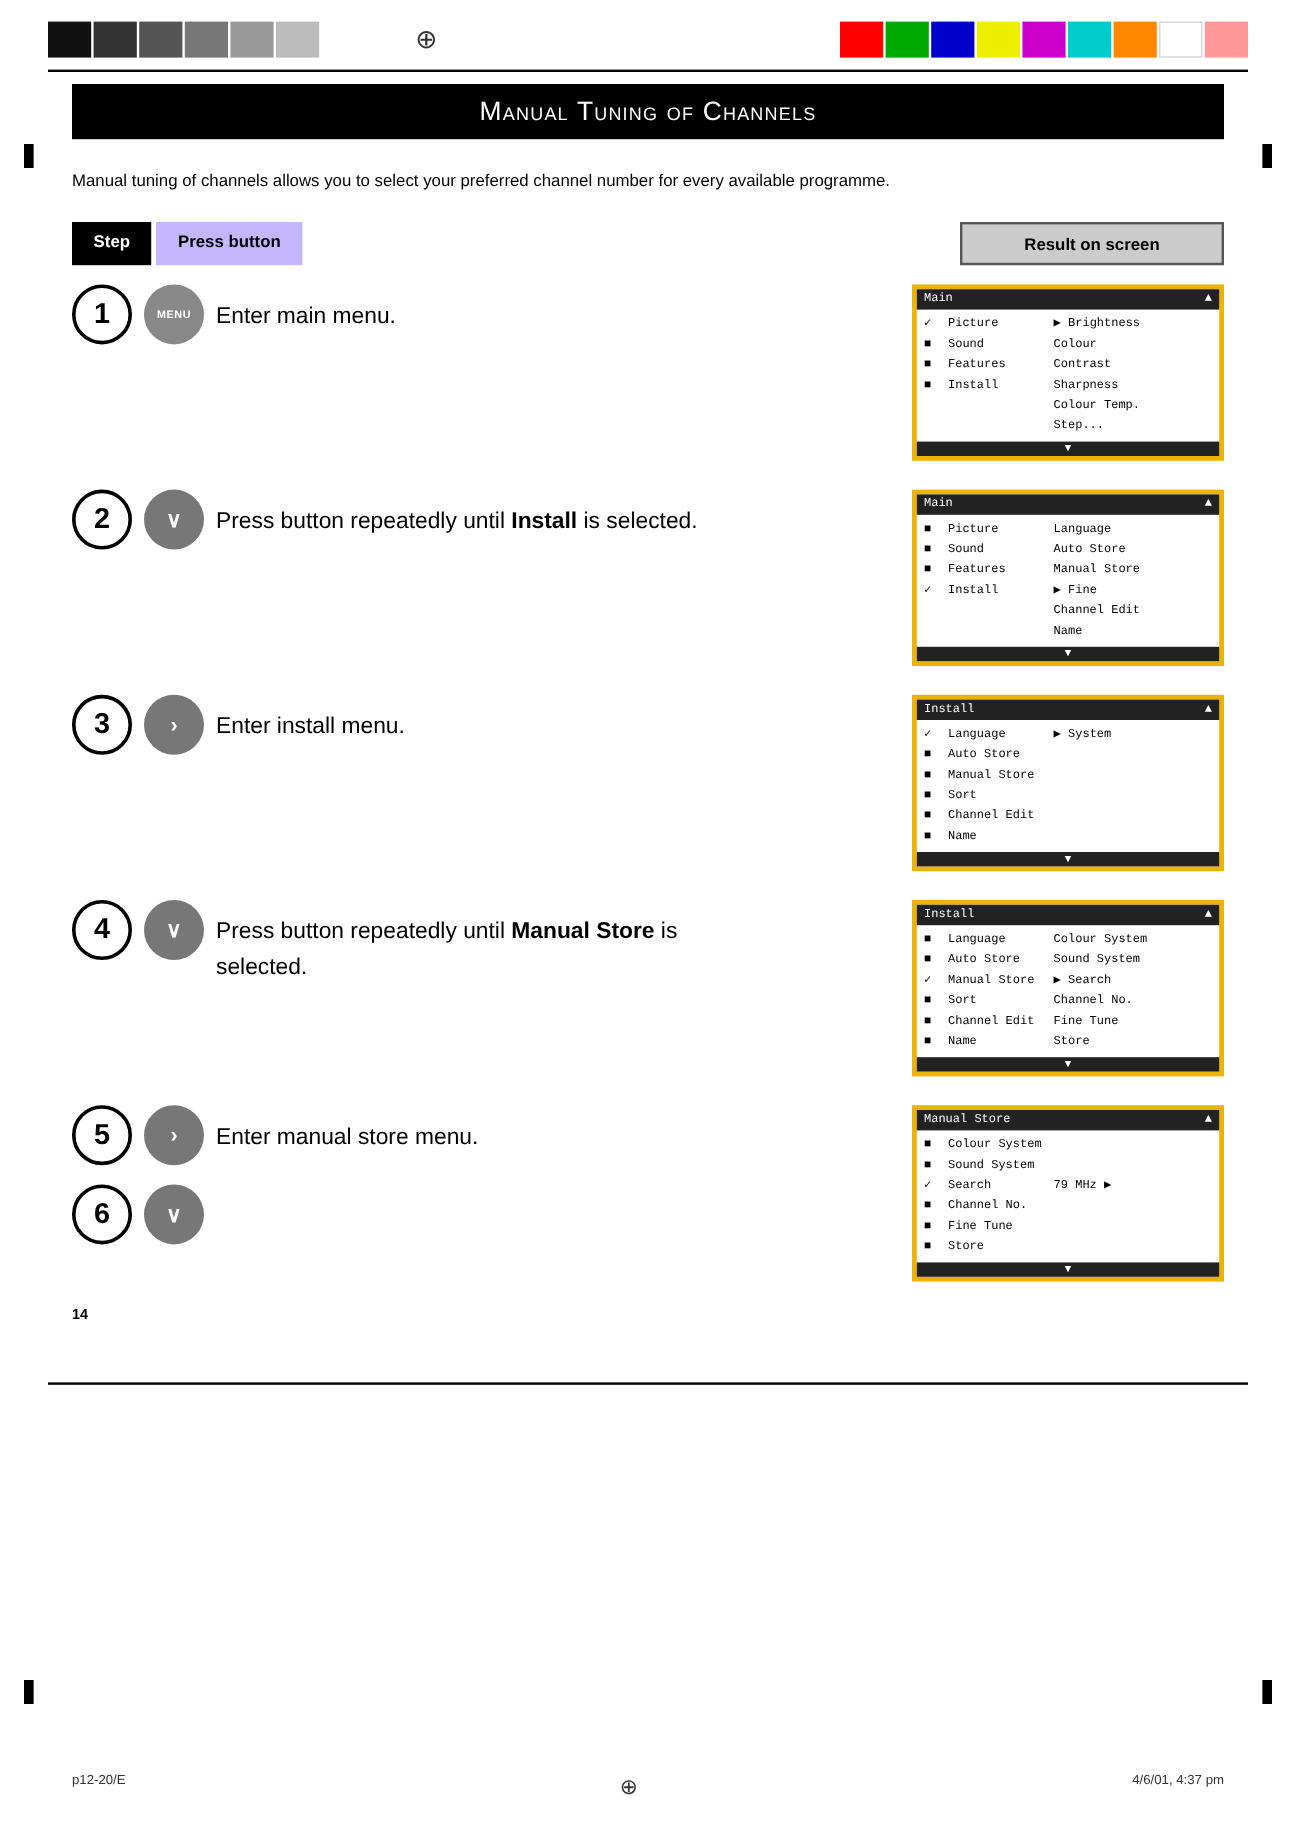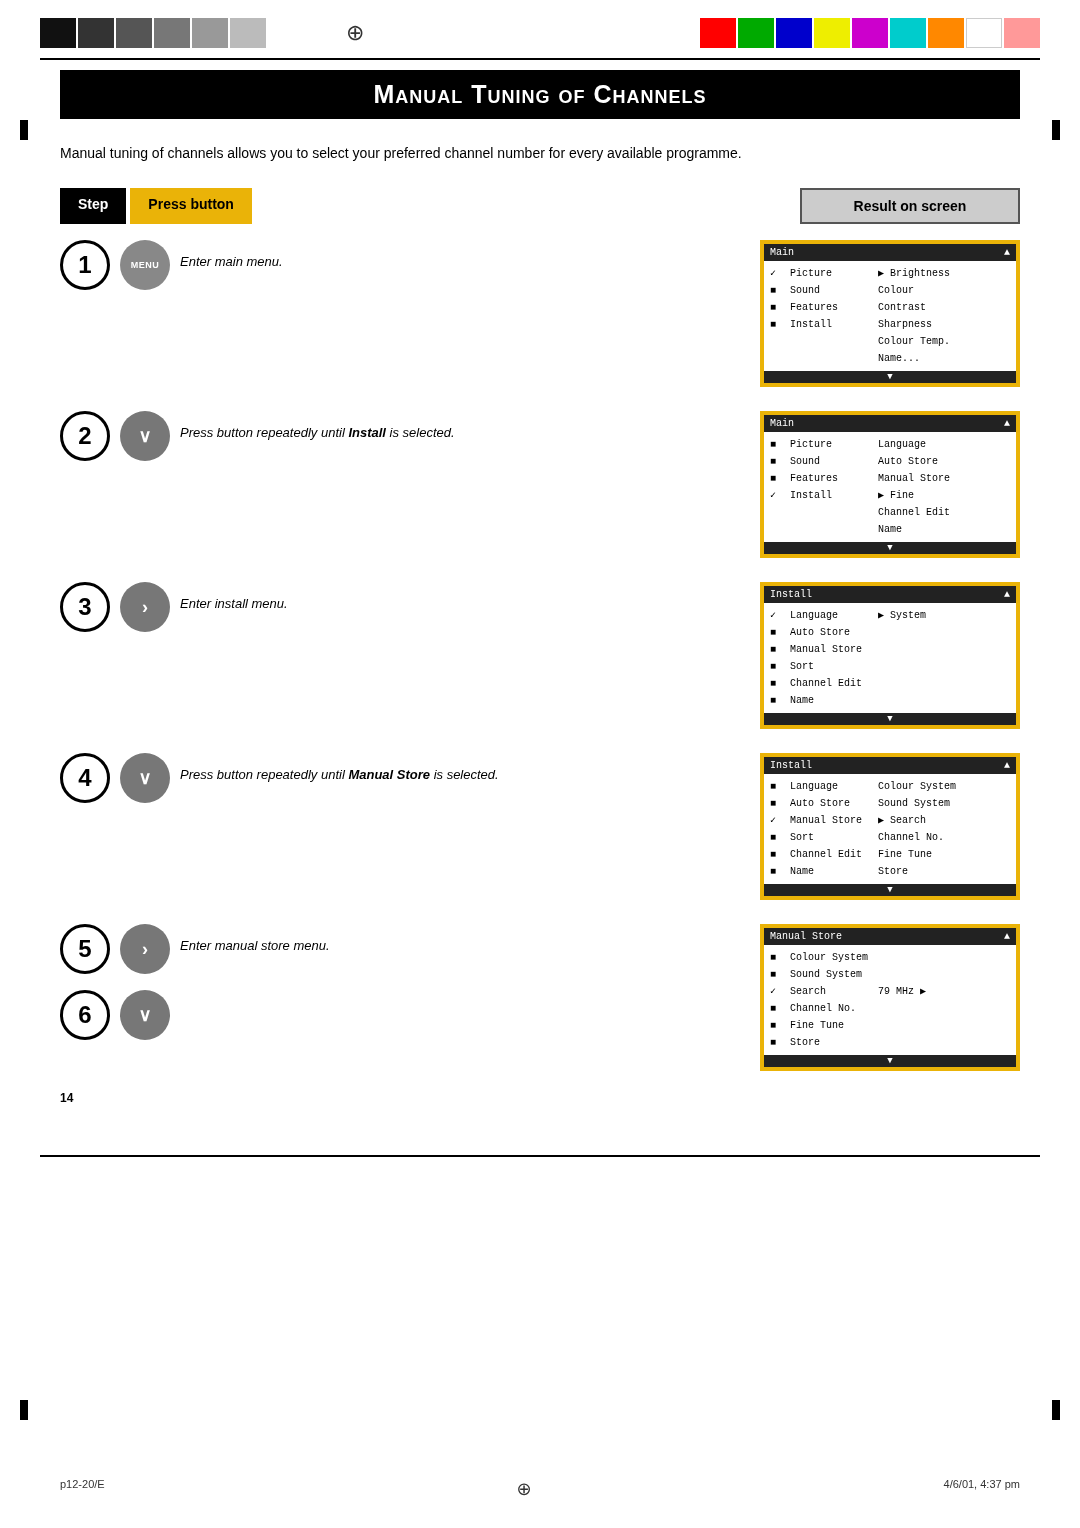--- a/index.html
+++ b/index.html
@@ -46,22 +46,22 @@
 
     
     .page-title-bar {
       background: #000;
       color: #fff;
       text-align: center;
       padding: 10px 20px;
       margin-bottom: 24px;
     }
     .page-title-bar h1 {
-      font-size: 25px;
-      font-weight: bold;
+      font-size: 22px;
+      font-weight: normal;
       letter-spacing: 1px;
       font-variant: small-caps;
     }
 
     
     .intro-text {
       font-size: 14px;
       margin-bottom: 24px;
       line-height: 1.5;
     }
@@ -74,21 +74,21 @@
     }
     .th-step {
       background: #000;
       color: #fff;
       font-weight: bold;
       padding: 8px 18px;
       font-size: 14px;
       margin-right: 4px;
     }
     .th-press {
-      background: #eab308;
+      background: #c4b5fd;
       color: #000;
       font-weight: bold;
       padding: 8px 18px;
       font-size: 14px;
       margin-right: auto;
     }
     .th-result {
       background: #ccc;
       color: #000;
       font-weight: bold;
@@ -170,23 +170,22 @@
       font-weight: bold;
     }
     .btn-icon.arrow-right-btn {
       background: #777;
       font-size: 18px;
       font-weight: bold;
     }
 
     .step-description {
       padding-top: 12px;
-      font-size: 13px;
+      font-size: 19px;
       line-height: 1.6;
-      font-style: italic;
     }
     .step-description strong {
       font-weight: bold;
     }
 
     
     .screen-result {
       border: 4px solid #eab308;
       background: #fff;
       min-width: 260px;
@@ -380,21 +379,21 @@
             <span class="col2">  Sharpness</span>
           </div>
           <div class="screen-row">
             <span class="marker"></span>
             <span class="col1"></span>
             <span class="col2">  Colour Temp.</span>
           </div>
           <div class="screen-row">
             <span class="marker"></span>
             <span class="col1"></span>
-            <span class="col2">  Name...</span>
+            <span class="col2">  Step...</span>
           </div>
         </div>
         <div class="screen-bottom-bar">▼</div>
       </div>
     </div>
 
     <div class="step-row">
       <div class="step-left">
         <div class="step-number">
           <span>2</span>

